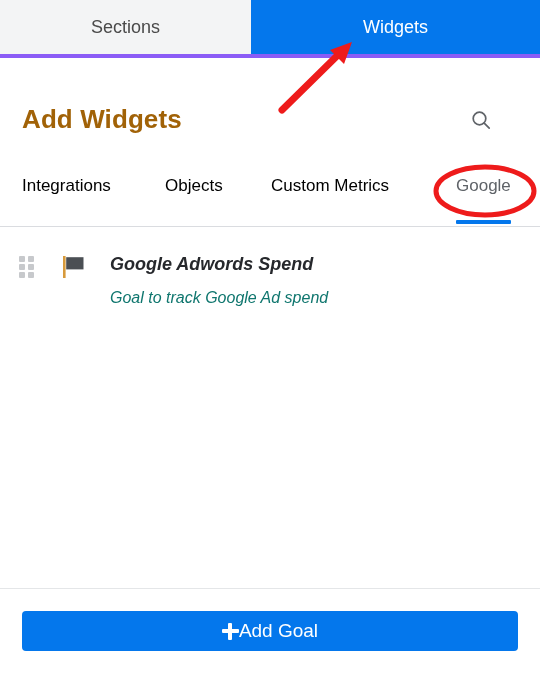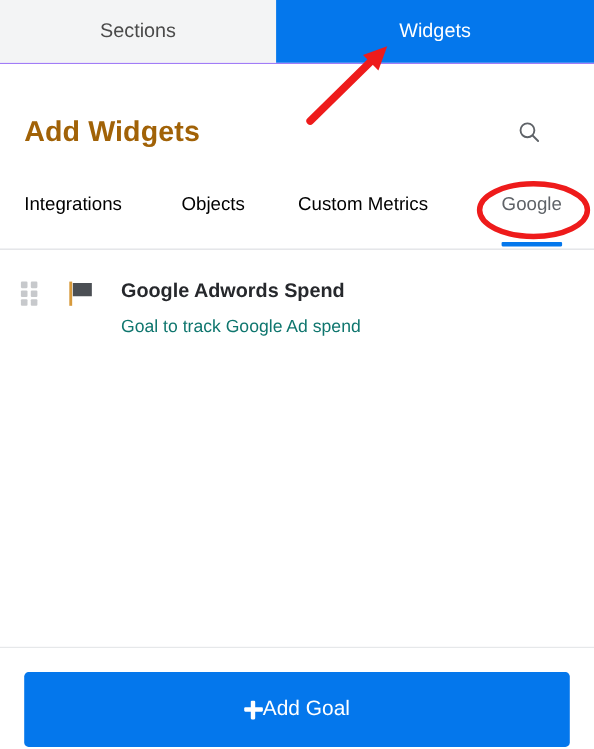--- a/index.html
+++ b/index.html
@@ -23,21 +23,21 @@
     box-sizing: border-box;
   }
 
   
   .topbar {
     position: absolute;
     left: 0; top: 0;
     width: 540px;
     height: 58px;
     display: flex;
-    border-bottom: 1px solid #8b5cf6;
+    border-bottom: 4px solid #8b5cf6;
     box-sizing: border-box;
   }
   .topbar-tab {
     display: flex;
     align-items: center;
     justify-content: center;
     font-size: 18px;
     height: 100%;
     box-sizing: border-box;
     cursor: pointer;
@@ -127,20 +127,21 @@
     position: absolute;
     left: 0; top: 227px;
     width: 540px;
     height: 361px;
     overflow: hidden;
   }
   .list-item {
     position: relative;
     height: 114px;
     cursor: pointer;
+    font-style: italic;
   }
   .drag-handle {
     position: absolute;
     left: 19px;
     top: 29px;
     width: 16px;
     height: 22px;
     display: grid;
     grid-template-columns: 6px 6px;
     grid-template-rows: 6px 6px 6px;
@@ -188,21 +189,21 @@
     height: 93px;
     border-top: 1px solid #e4e6e8;
     box-sizing: border-box;
     background: #ffffff;
   }
   .add-goal-btn {
     position: absolute;
     left: 22px;
     top: 22px;
     width: 496px;
-    height: 68px;
+    height: 40px;
     background: #0477ec;
     border: 0;
     border-radius: 4px;
     color: #ffffff;
     font-size: 19px;
     font-family: "Liberation Sans", sans-serif;
     display: flex;
     align-items: center;
     justify-content: center;
     gap: 0;

